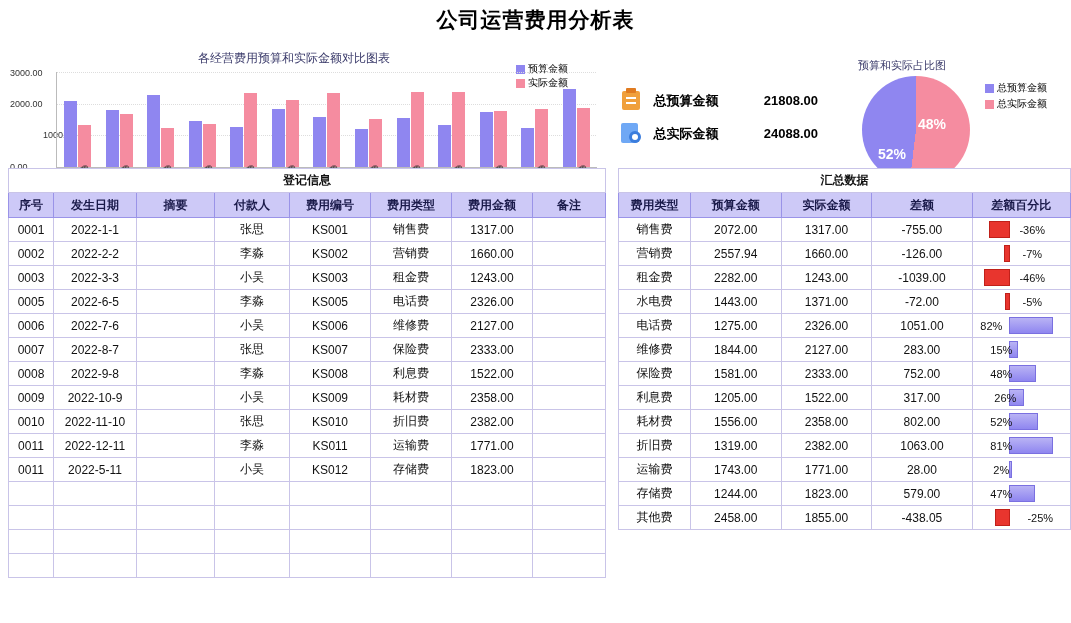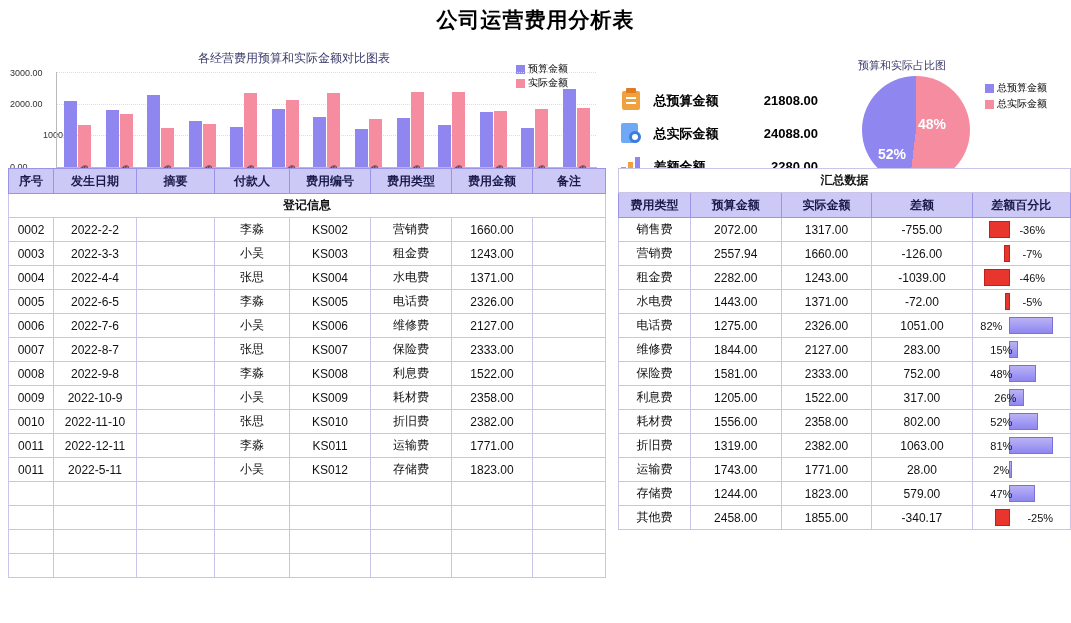--- a/index.html
+++ b/index.html
@@ -183,29 +183,20 @@
       </div>
       <div class="kpi">
         <span class="kpi-ic"><svg width="26" height="24">
             <rect x="3" y="2" width="17" height="20" rx="2" fill="#6fa8f5"></rect>
             <circle cx="17" cy="16" r="6" fill="#3b7ddd"></circle>
             <circle cx="17" cy="16" r="3" fill="#fff"></circle>
           </svg></span>
         <span class="kpi-label">总实际金额</span>
         <span class="kpi-val">24088.00</span>
       </div>
-      <div class="kpi">
-        <span class="kpi-ic"><svg width="26" height="24">
-            <rect x="3" y="13" width="5" height="9" fill="#f07a9a"></rect>
-            <rect x="10" y="8" width="5" height="14" fill="#f0a03c"></rect>
-            <rect x="17" y="3" width="5" height="19" fill="#8f86f0"></rect>
-          </svg></span>
-        <span class="kpi-label">差额金额</span>
-        <span class="kpi-val">2280.00</span>
-      </div>
     </div>
 
   <div class="pie-wrap">
     <div class="pie-title">预算和实际占比图</div>
     <div class="pie"></div>
     <div class="pie-lab" style="left:78px;top:58px">48%</div>
     <div class="pie-lab" style="left:38px;top:88px">52%</div>
     <div class="pie-legend">
       <div class="legend-row">
         <span class="legend-sw" style="background:#8f86f0"></span>
@@ -215,60 +206,60 @@
         <span class="legend-sw" style="background:#f58ca0"></span>
         <span>总实际金额</span>
       </div>
     </div>
   </div>
 </div>
 
 <table class="tbl left-tbl" id="left-table">
     <tbody>
       <tr>
+        <td class="tbl-banner" colspan="8">登记信息</td>
+      </tr>
+      <tr>
         <th style="width:42px">序号</th>
         <th style="width:80px">发生日期</th>
         <th style="width:75px">摘要</th>
         <th style="width:72px">付款人</th>
         <th style="width:78px">费用编号</th>
         <th style="width:78px">费用类型</th>
         <th style="width:78px">费用金额</th>
         <th style="width:70px">备注</th>
       </tr>
       <tr>
-        <td class="tbl-banner" colspan="8">登记信息</td>
+        <td>0001</td>
+        <td>2022-1-1</td>
+        <td></td>
+        <td>张思</td>
+        <td>KS001</td>
+        <td>销售费</td>
+        <td>1317.00</td>
+        <td></td>
       </tr>
       <tr>
         <td>0002</td>
         <td>2022-2-2</td>
         <td></td>
         <td>李淼</td>
         <td>KS002</td>
         <td>营销费</td>
         <td>1660.00</td>
         <td></td>
       </tr>
       <tr>
         <td>0003</td>
         <td>2022-3-3</td>
         <td></td>
         <td>小吴</td>
         <td>KS003</td>
         <td>租金费</td>
         <td>1243.00</td>
-        <td></td>
-      </tr>
-      <tr>
-        <td>0004</td>
-        <td>2022-4-4</td>
-        <td></td>
-        <td>张思</td>
-        <td>KS004</td>
-        <td>水电费</td>
-        <td>1371.00</td>
         <td></td>
       </tr>
       <tr>
         <td>0005</td>
         <td>2022-6-5</td>
         <td></td>
         <td>李淼</td>
         <td>KS005</td>
         <td>电话费</td>
         <td>2326.00</td>
@@ -480,17 +471,17 @@
         <td>存储费</td>
         <td>1244.00</td>
         <td>1823.00</td>
         <td>579.00</td>
         <td class="barcell"><span class="minibar pos" style="left:36px;width:24.439999999999998px"></span><span class="pct" style="margin-right:40px">47%</span></td>
       </tr>
       <tr>
         <td>其他费</td>
         <td>2458.00</td>
         <td>1855.00</td>
-        <td>-340.17</td>
+        <td>-438.05</td>
         <td class="barcell"><span class="minibar neg" style="right:60px;width:13px"></span><span class="pct" style="margin-left:38px">-25%</span></td>
       </tr>
     </tbody>
   </table>
 
 </body></html>

